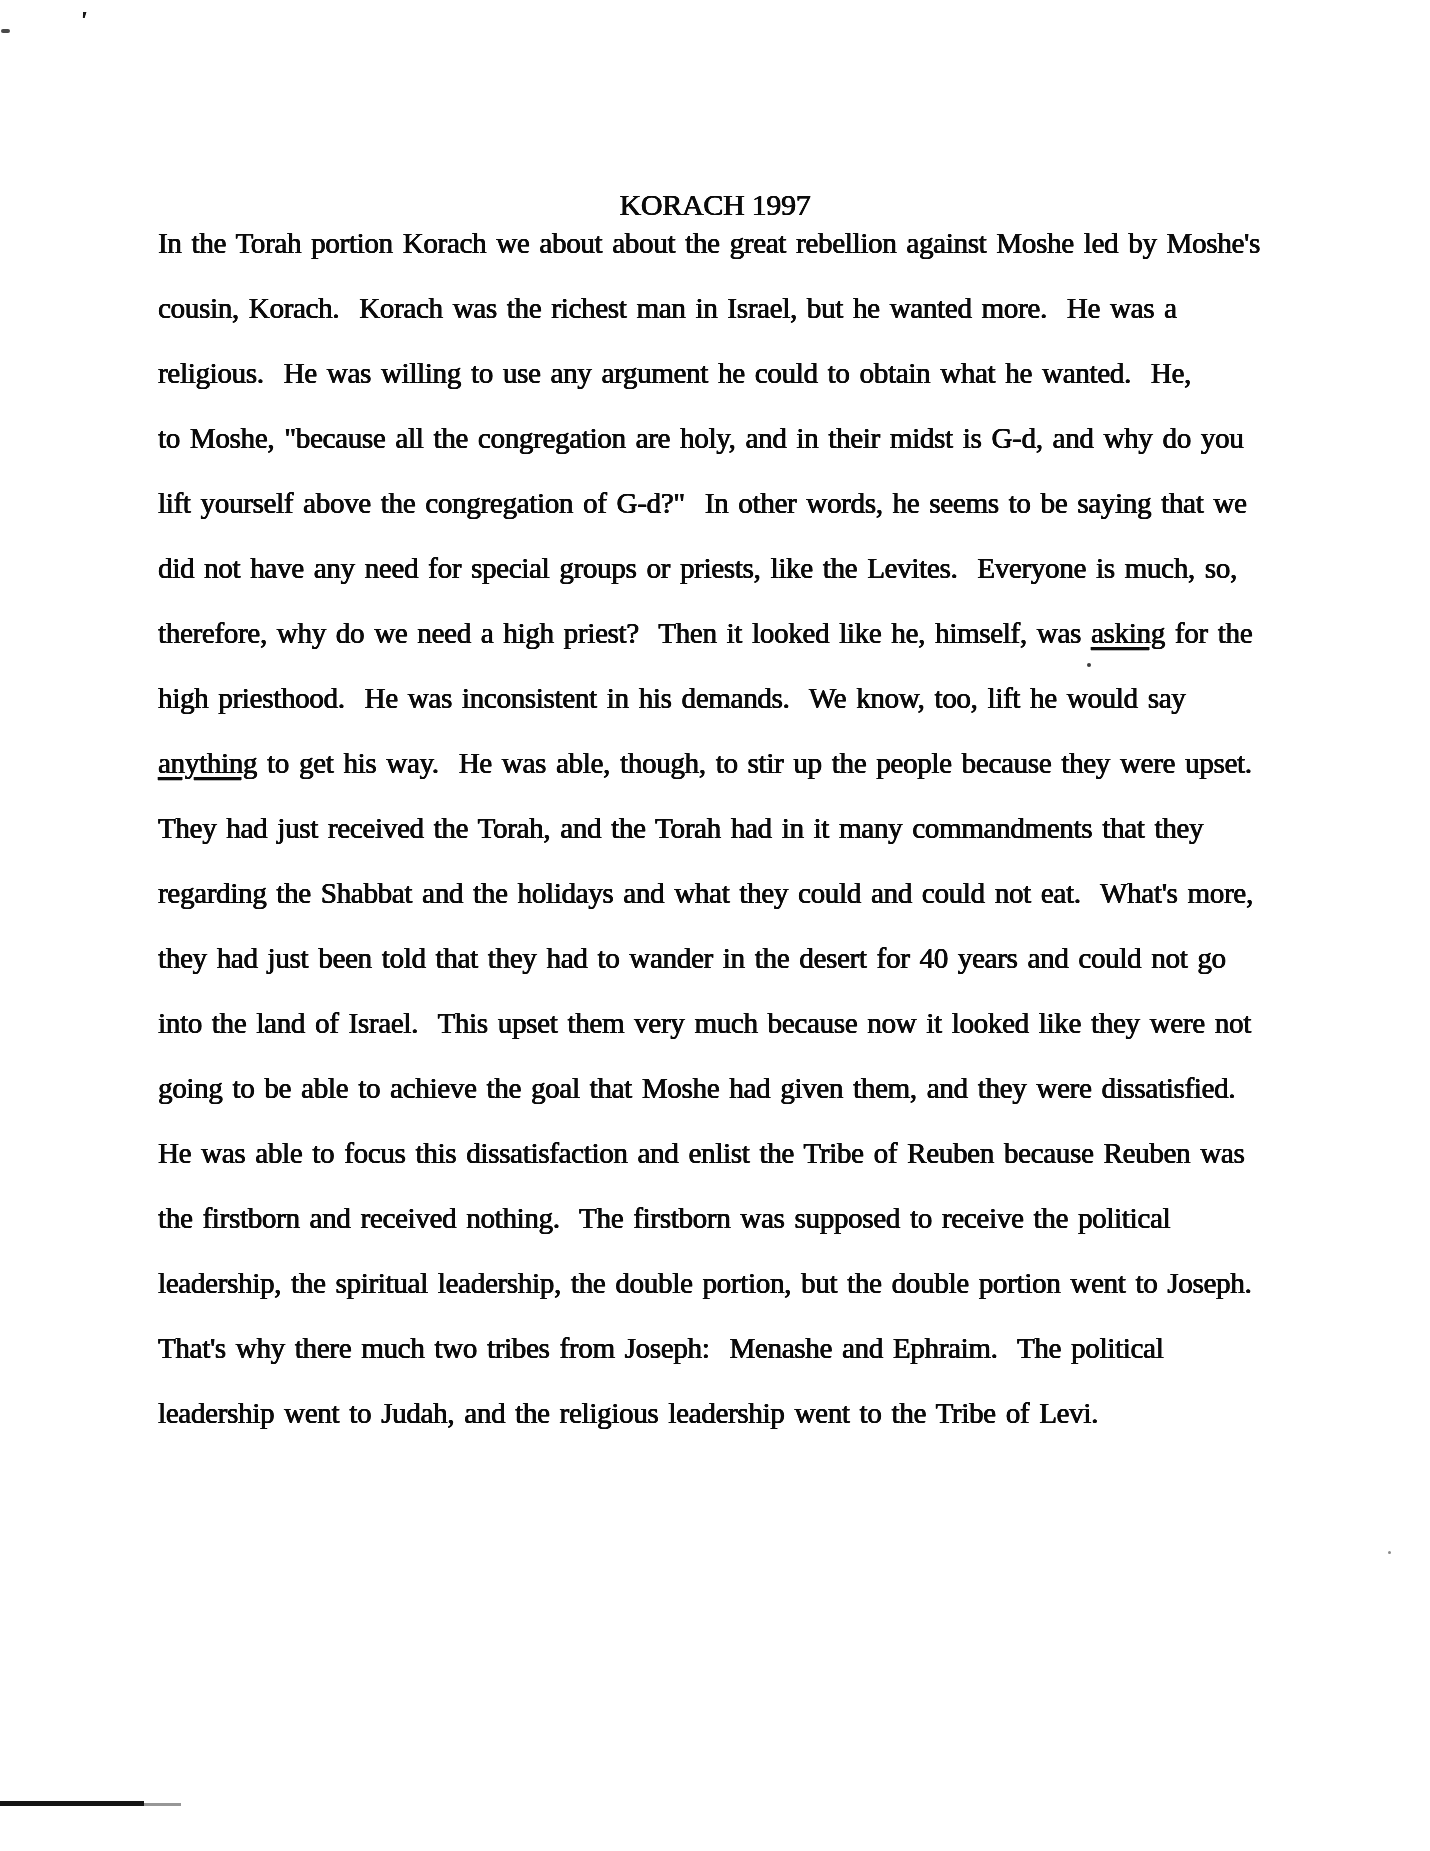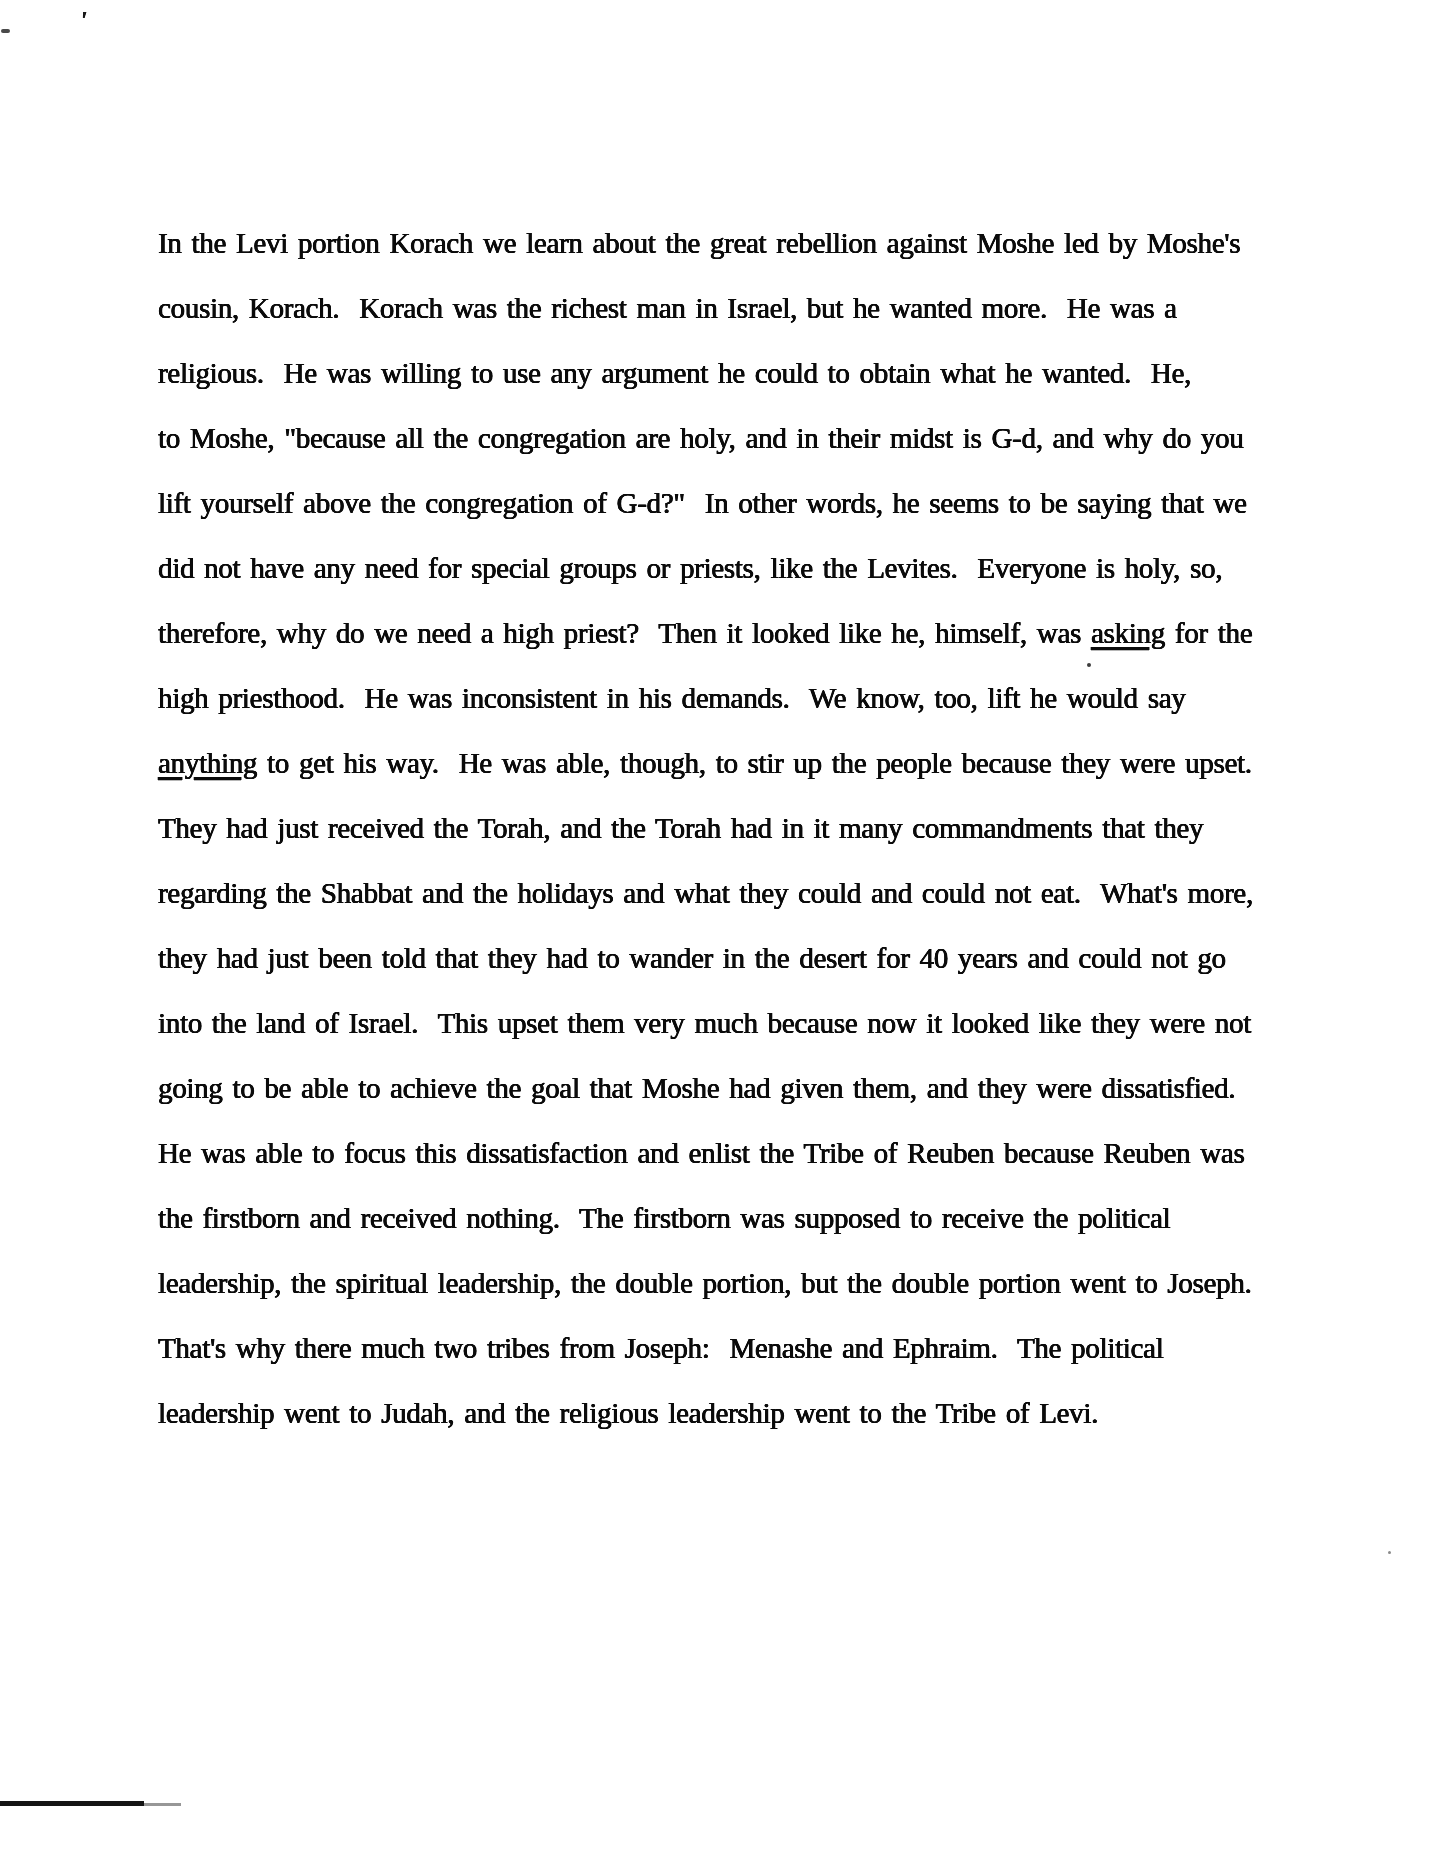--- a/index.html
+++ b/index.html
@@ -77,35 +77,36 @@
 </style>
 </head>
 <body>
 
 <div class="page">
 
   <span class="artifact dash-artifact"></span>
   <span class="artifact apostrophe-artifact ink">'</span>
 
   <div class="header-block ink">
+    <div>KORACH 1997</div>
   </div>
 
   <div class="doc-body ink" id="body-lines">
-  <div class="line"><span class="seg pre-seg">In the Levi portion Korach we learn about the great rebellion against Moshe led by Moshe's</span><span class="seg underline-seg"></span><span class="seg post-seg"></span></div>
+  <div class="line"><span class="seg pre-seg">In the Torah portion Korach we about about the great rebellion against Moshe led by Moshe's</span><span class="seg underline-seg"></span><span class="seg post-seg"></span></div>
 
   <div class="line"><span class="seg pre-seg">cousin, Korach.  Korach was the richest man in Israel, but he wanted more.  He was a</span><span class="seg underline-seg"></span><span class="seg post-seg"></span></div>
 
   <div class="line"><span class="seg pre-seg">religious.  He was willing to use any argument he could to obtain what he wanted.  He,</span><span class="seg underline-seg"></span><span class="seg post-seg"></span></div>
 
 
   <div class="line"><span class="seg pre-seg">to Moshe, "because all the congregation are holy, and in their midst is G-d, and why do you</span><span class="seg underline-seg"></span><span class="seg post-seg"></span></div>
 
   <div class="line"><span class="seg pre-seg">lift yourself above the congregation of G-d?"  In other words, he seems to be saying that we</span><span class="seg underline-seg"></span><span class="seg post-seg"></span></div>
 
-  <div class="line"><span class="seg pre-seg">did not have any need for special groups or priests, like the Levites.  Everyone is holy, so,</span><span class="seg underline-seg"></span><span class="seg post-seg"></span></div>
+  <div class="line"><span class="seg pre-seg">did not have any need for special groups or priests, like the Levites.  Everyone is much, so,</span><span class="seg underline-seg"></span><span class="seg post-seg"></span></div>
 
   <div class="line"><span class="seg pre-seg">therefore, why do we need a high priest?  Then it looked like he, himself, was </span><span class="seg underline-seg">asking</span><span class="seg post-seg"> for the</span></div>
 
   <div class="line"><span class="seg pre-seg">high priesthood.  He was inconsistent in his demands.  We know, too, lift he would say</span><span class="seg underline-seg"></span><span class="seg post-seg"></span></div>
 
   <div class="line"><span class="seg pre-seg"></span><span class="seg underline-seg">anything</span><span class="seg post-seg"> to get his way.  He was able, though, to stir up the people because they were upset.</span></div>
 
   <div class="line"><span class="seg pre-seg">They had just received the Torah, and the Torah had in it many commandments that they</span><span class="seg underline-seg"></span><span class="seg post-seg"></span></div>
 
 

